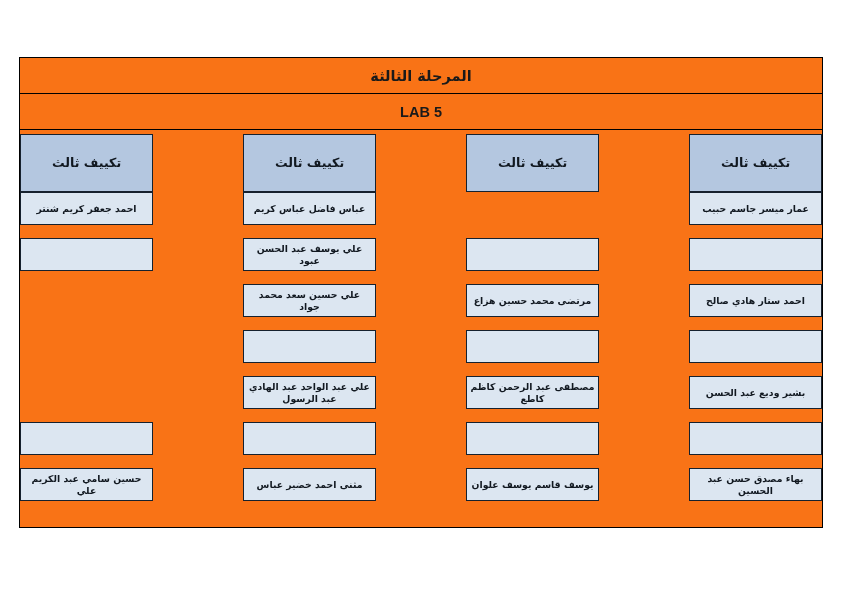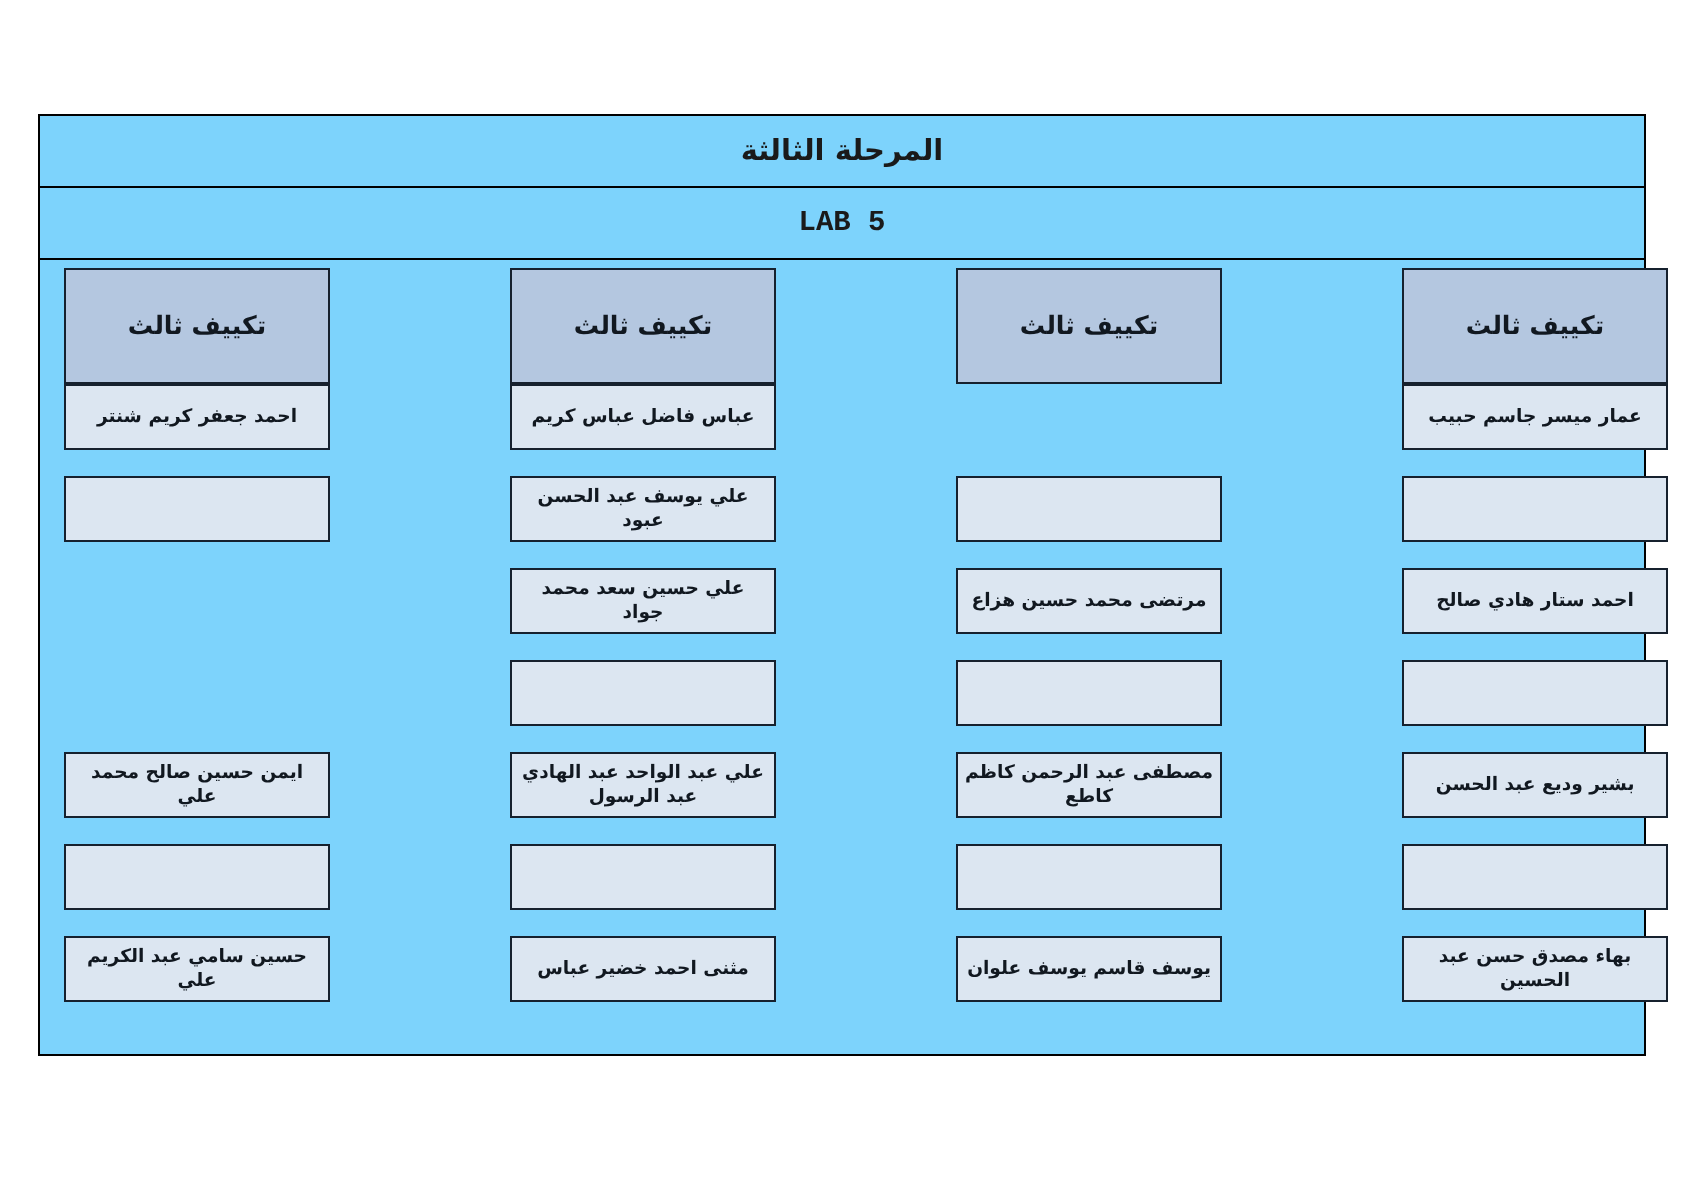--- a/index.html
+++ b/index.html
@@ -26,21 +26,21 @@
 
   
   .sheet {
     position: absolute;
     left: 19px;
     top: 57px;
     width: 804px;
     height: 471px;
     border: 1.6px solid #000000;
     box-sizing: border-box;
-    background: #7dd3fc;
+    background: #f97316;
   }
 
   .title-row {
     height: 36px;
     border-bottom: 1.6px solid #000000;
     display: flex;
     align-items: center;
     justify-content: center;
     box-sizing: border-box;
   }
@@ -55,21 +55,21 @@
     border-bottom: 1.6px solid #000000;
     display: flex;
     align-items: center;
     justify-content: center;
     box-sizing: border-box;
   }
   .lab-row .lab-text {
     font-size: 14.5px;
     font-weight: 700;
     direction: ltr;
-    font-family: Liberation Mono, monospace;
+    font-family: Liberation Sans, sans-serif;
   }
 
   
   .body-area {
     position: relative;
     height: 395px;
     padding: 0;
   }
 
   .columns {
@@ -99,21 +99,20 @@
     background: #dce6f1;
     display: flex;
     align-items: center;
     justify-content: center;
     text-align: center;
     font-size: 9.3px;
     font-weight: 700;
     line-height: 1.25;
     padding: 1px 3px;
     color: #111820;
-    margin-left: 12px;
   }
 
   .cell.header {
     background: #b4c7e0;
     font-size: 12.6px;
     height: 58px;
     top: 4px;
   }
 
   .cell.name {
@@ -185,21 +184,20 @@
           <div class="cell name r6">مثنى احمد خضير عباس</div>
         </div>
 
         <div class="col-spacer"></div>
 
         <div class="column">
           <div class="cell header">تكييف ثالث</div>
           <div class="cell name r0">احمد جعفر كريم شنتر</div>
           <div class="cell name blank r1"></div>
 
-          <div class="cell name r4">ايمن حسين صالح محمد علي</div>
           <div class="cell name blank r5"></div>
           <div class="cell name r6">حسين سامي عبد الكريم علي</div>
         </div>
 
       </div>
     </div>
 
   </div>
 </div>
 

